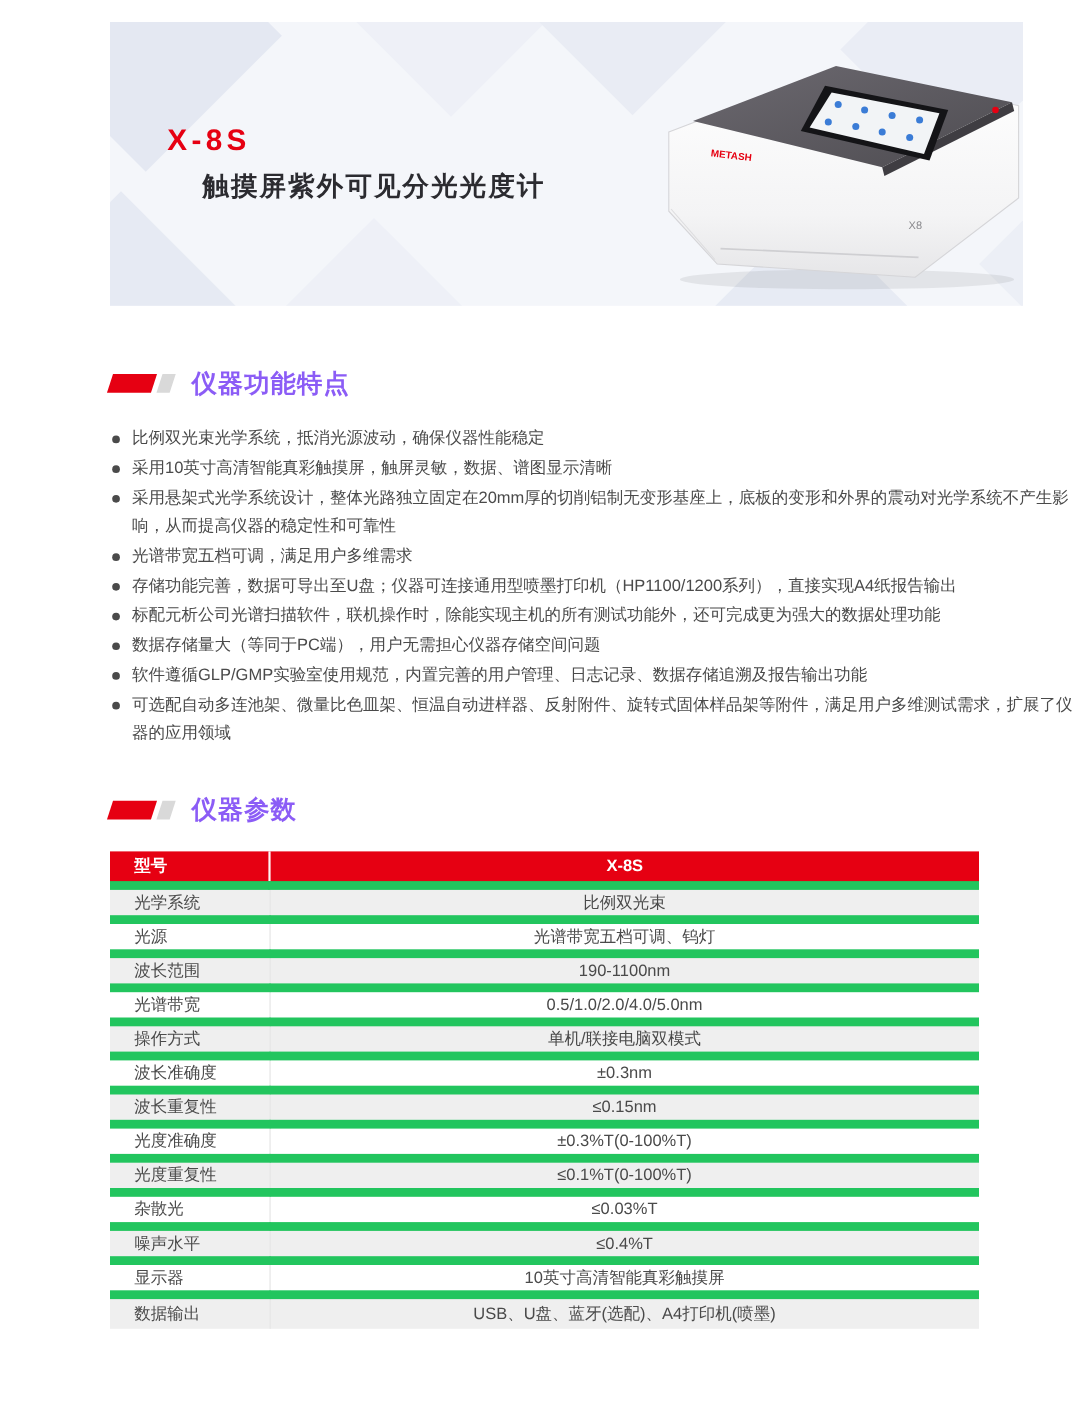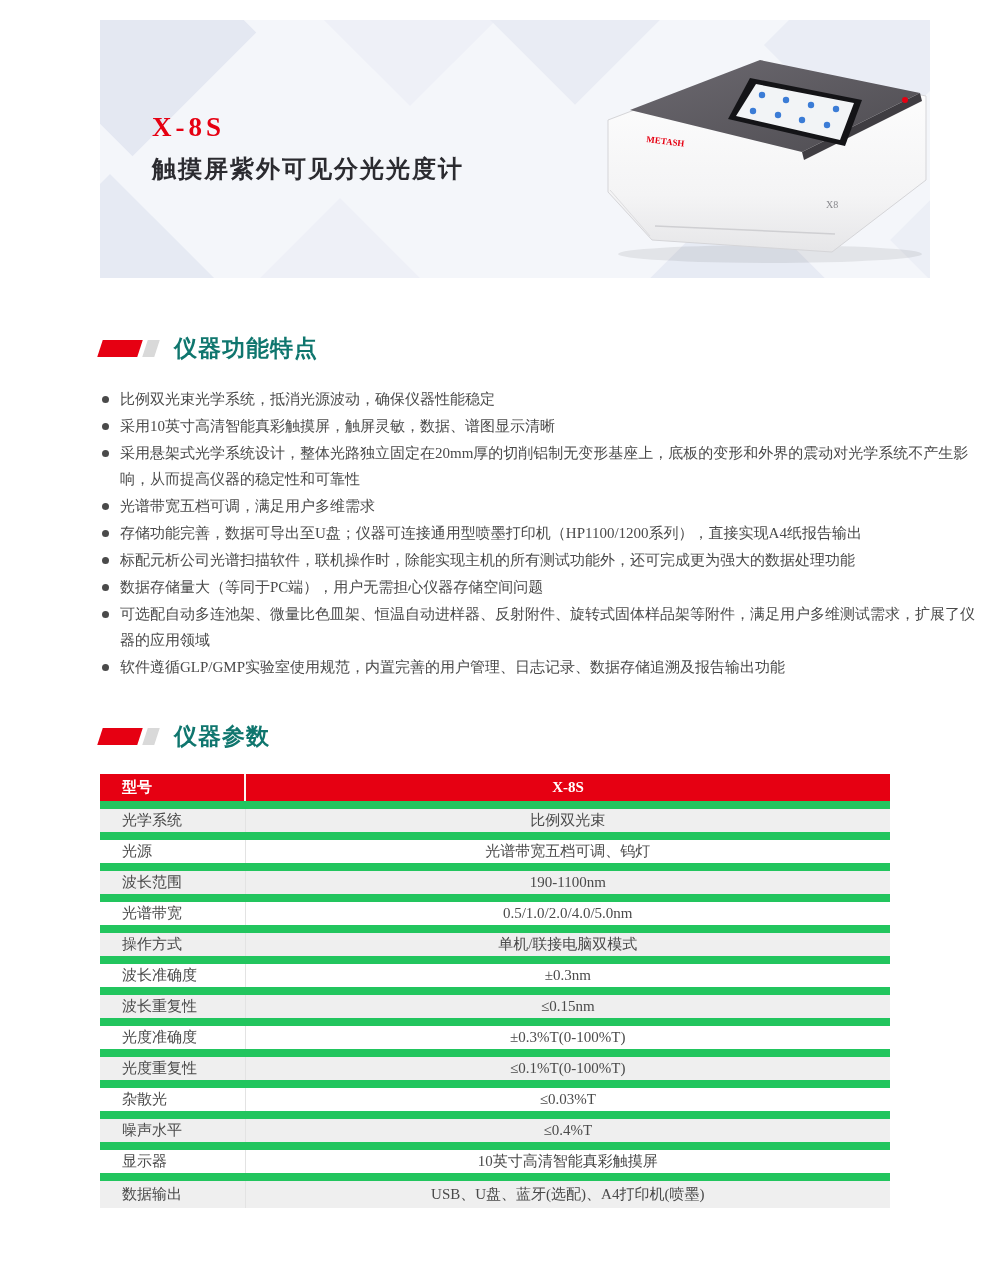--- a/index.html
+++ b/index.html
@@ -1,19 +1,19 @@
 <!DOCTYPE html>
 <html><head>
 <meta charset="utf-8">
 <style>
   * { box-sizing: border-box; }
   html, body { margin: 0; padding: 0; background: #ffffff; }
   .page {
     position: relative; width: 990px; height: 1282px; background: #ffffff;
-    overflow: hidden; font-family: Liberation Serif, serif;
+    overflow: hidden; font-family: Liberation Sans, sans-serif;
   }
 
   
   .hero {
     position: absolute; left: 100px; top: 20px; width: 830px; height: 258px;
     background: #f4f6fa; overflow: hidden;
   }
   .shape { position: absolute; transform: rotate(45deg); }
   .s1 { left: -55px;  top: -75px;  width: 175px; height: 175px; background: #e4e8f2; }
   .s2 { left: 235px;  top: -95px;  width: 150px; height: 150px; background: #eef0f7; }
@@ -23,38 +23,39 @@
   .s6 { left: 175px;  top: 205px;  width: 130px; height: 130px; background: #eef0f7; }
   .s7 { left: 555px;  top: 205px;  width: 165px; height: 165px; background: #e7ebf4; }
   .s8 { left: 815px;  top: 160px;  width: 120px; height: 120px; background: #eceff6; }
   .hero-text { position: absolute; left: 52px; top: 92px; }
   .model {
     font-size: 27px; font-weight: 700; color: #e60012; letter-spacing: 4px;
   }
   .subtitle {
     margin-top: 10px; font-size: 24px; font-weight: 700; color: #2b2b30;
     letter-spacing: 2px;
+    margin-left: 32px;
   }
   .device { position: absolute; right: 0px; top: 20px; width: 330px; height: 228px; }
 
   
   .section { position: absolute; left: 100px; }
   .features-sec { top: 334px; width: 880px; }
   .params-sec   { top: 722px; width: 790px; }
   .sec-head { display: flex; align-items: center; gap: 16px; height: 28px; }
   .marker { position: relative; width: 58px; height: 17px; flex: 0 0 auto; }
   .m-red {
     position: absolute; left: 0; top: 0; width: 40px; height: 17px;
     background: #e60012; transform: skewX(-18deg);
   }
   .m-gray {
     position: absolute; left: 45px; top: 0; width: 12px; height: 17px;
     background: #d9d9d9; transform: skewX(-18deg);
   }
-  .sec-title { margin: 0; font-size: 23px; font-weight: 700; color: #0f766e; letter-spacing: 1px; }
+  .sec-title { margin: 0; font-size: 23px; font-weight: 700; color: #8b5cf6; letter-spacing: 1px; }
 
   
   .feature-list { list-style: none; margin: 24px 0 0 0; padding: 0; }
   .feature-list li {
     position: relative; padding-left: 20px; font-size: 15px; line-height: 26px;
     color: #4a4a4a; margin-bottom: 1px;
   }
   .dot {
     position: absolute; left: 2px; top: 10px; width: 7px; height: 7px;
     border-radius: 50%; background: #4a4a4a;
@@ -144,22 +145,22 @@
       <h2 class="sec-title">仪器功能特点</h2>
     </div>
     <ul class="feature-list">
       <li><span class="dot"></span><span>比例双光束光学系统，抵消光源波动，确保仪器性能稳定</span></li>
       <li><span class="dot"></span><span>采用10英寸高清智能真彩触摸屏，触屏灵敏，数据、谱图显示清晰</span></li>
       <li><span class="dot"></span><span>采用悬架式光学系统设计，整体光路独立固定在20mm厚的切削铝制无变形基座上，底板的变形和外界的震动对光学系统不产生影响，从而提高仪器的稳定性和可靠性</span></li>
       <li><span class="dot"></span><span>光谱带宽五档可调，满足用户多维需求</span></li>
       <li><span class="dot"></span><span>存储功能完善，数据可导出至U盘；仪器可连接通用型喷墨打印机（HP1100/1200系列），直接实现A4纸报告输出</span></li>
       <li><span class="dot"></span><span>标配元析公司光谱扫描软件，联机操作时，除能实现主机的所有测试功能外，还可完成更为强大的数据处理功能</span></li>
       <li><span class="dot"></span><span>数据存储量大（等同于PC端），用户无需担心仪器存储空间问题</span></li>
+      <li><span class="dot"></span><span>软件遵循GLP/GMP实验室使用规范，内置完善的用户管理、日志记录、数据存储追溯及报告输出功能</span></li>
       <li><span class="dot"></span><span>可选配自动多连池架、微量比色皿架、恒温自动进样器、反射附件、旋转式固体样品架等附件，满足用户多维测试需求，扩展了仪器的应用领域</span></li>
-      <li><span class="dot"></span><span>软件遵循GLP/GMP实验室使用规范，内置完善的用户管理、日志记录、数据存储追溯及报告输出功能</span></li>
     </ul>
   </section>
 
   <section class="section params-sec">
     <div class="sec-head">
       <span class="marker">
         <i class="m-red"></i>
         <i class="m-gray"></i>
       </span>
       <h2 class="sec-title">仪器参数</h2>

